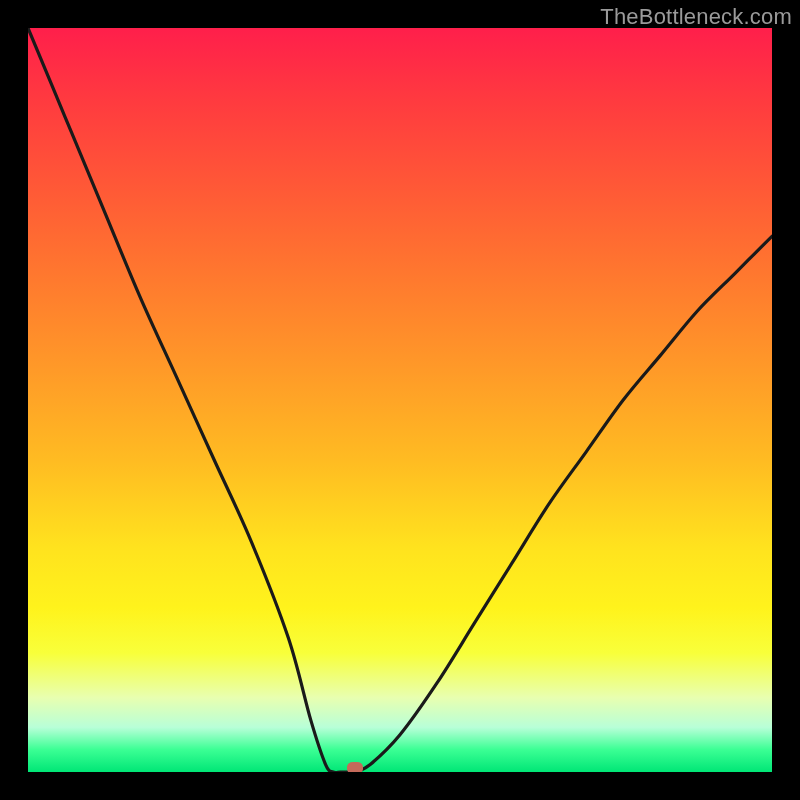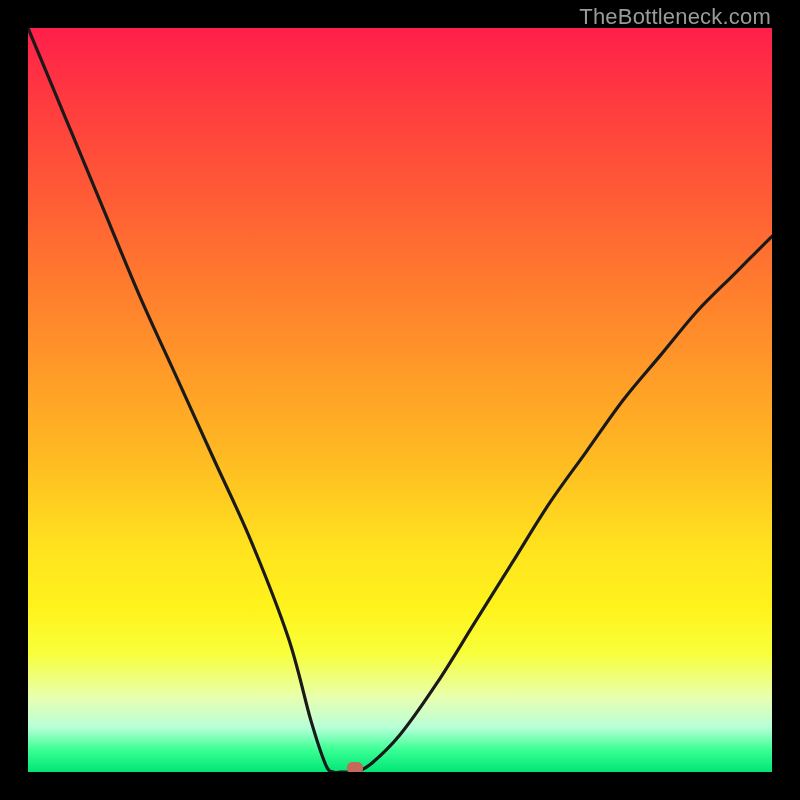--- a/index.html
+++ b/index.html
@@ -38,21 +38,21 @@
       #e8ffb0 90%,
       #b8ffd8 94%,
       #3bff94 97%,
       #00e676 100%
     );
     overflow: hidden;
   }
   .watermark {
     position: absolute;
     top: 4px;
-    right: 29px;
+    right: 8px;
     color: #9a9a9a;
     font-size: 22px;
     font-weight: 500;
     letter-spacing: 0.2px;
     user-select: none;
   }
   svg.curve {
     position: absolute;
     top: 0;
     left: 0;

